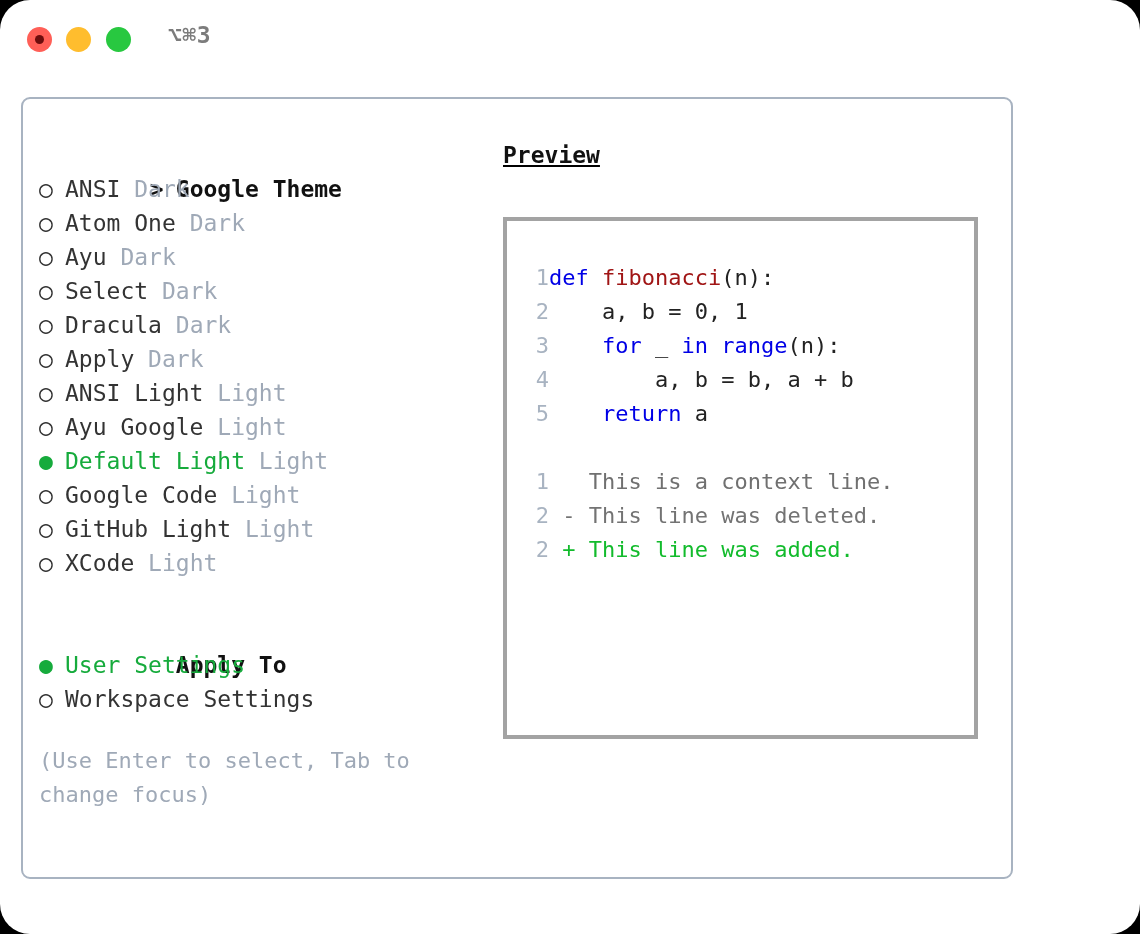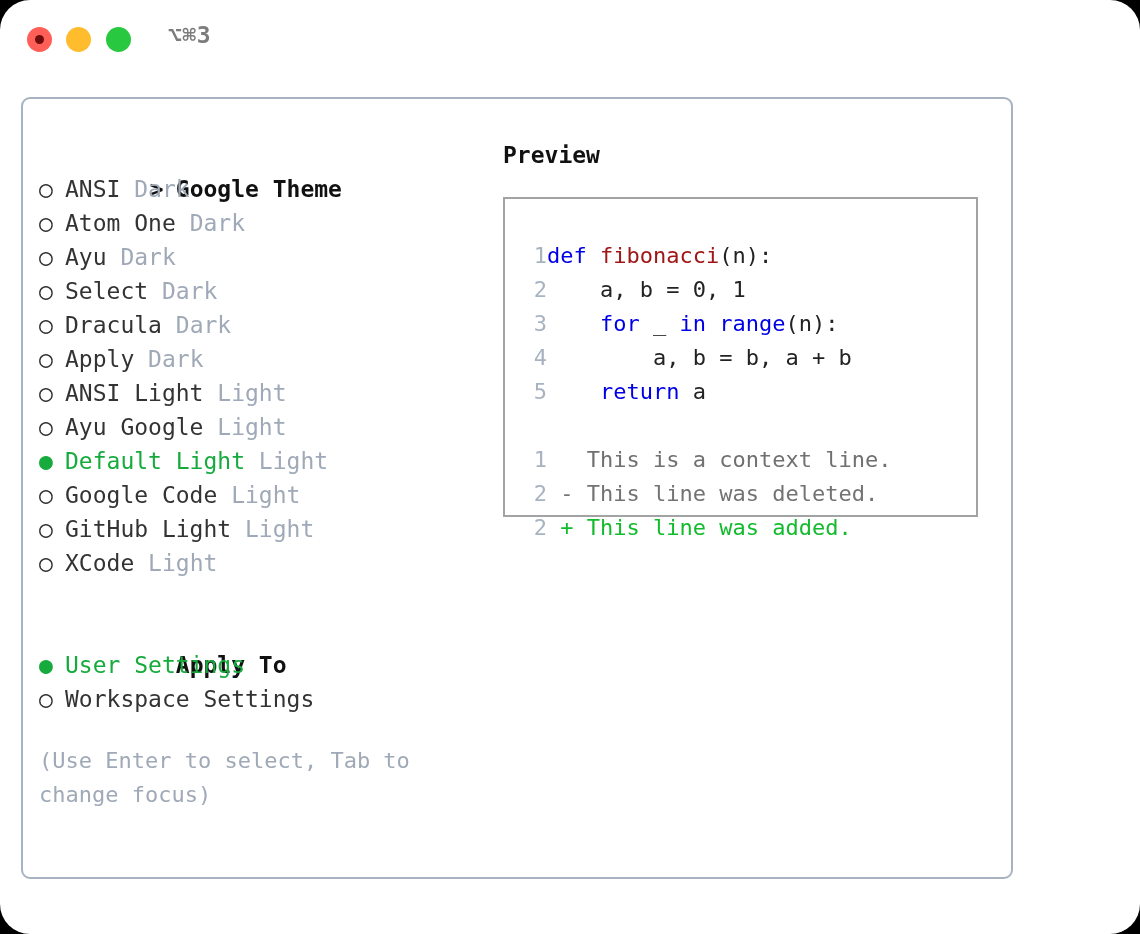--- a/index.html
+++ b/index.html
@@ -112,33 +112,34 @@
     color: #9fa9b7;
     width: 400px;
   }
 
   
   #right-col {
     position: absolute;
     left: 480px;
     top: 39px;
     width: 495px;
+    text-decoration: underline;
   }
   #preview-title {
     font-size: 23px;
     font-weight: bold;
     color: #111111;
     height: 34px;
     line-height: 34px;
   }
   #preview-box {
-    margin-top: 25px;
+    margin-top: 45px;
     width: 475px;
-    height: 320px;
-    border: 2px solid #a3a3a3;
+    height: 522px;
+    border: 4px solid #a3a3a3;
     box-sizing: border-box;
     background: #ffffff;
     position: relative;
   }
   #code {
     position: absolute;
     left: 14px;
     top: 40px;
     font-size: 22px;
     line-height: 34px;

